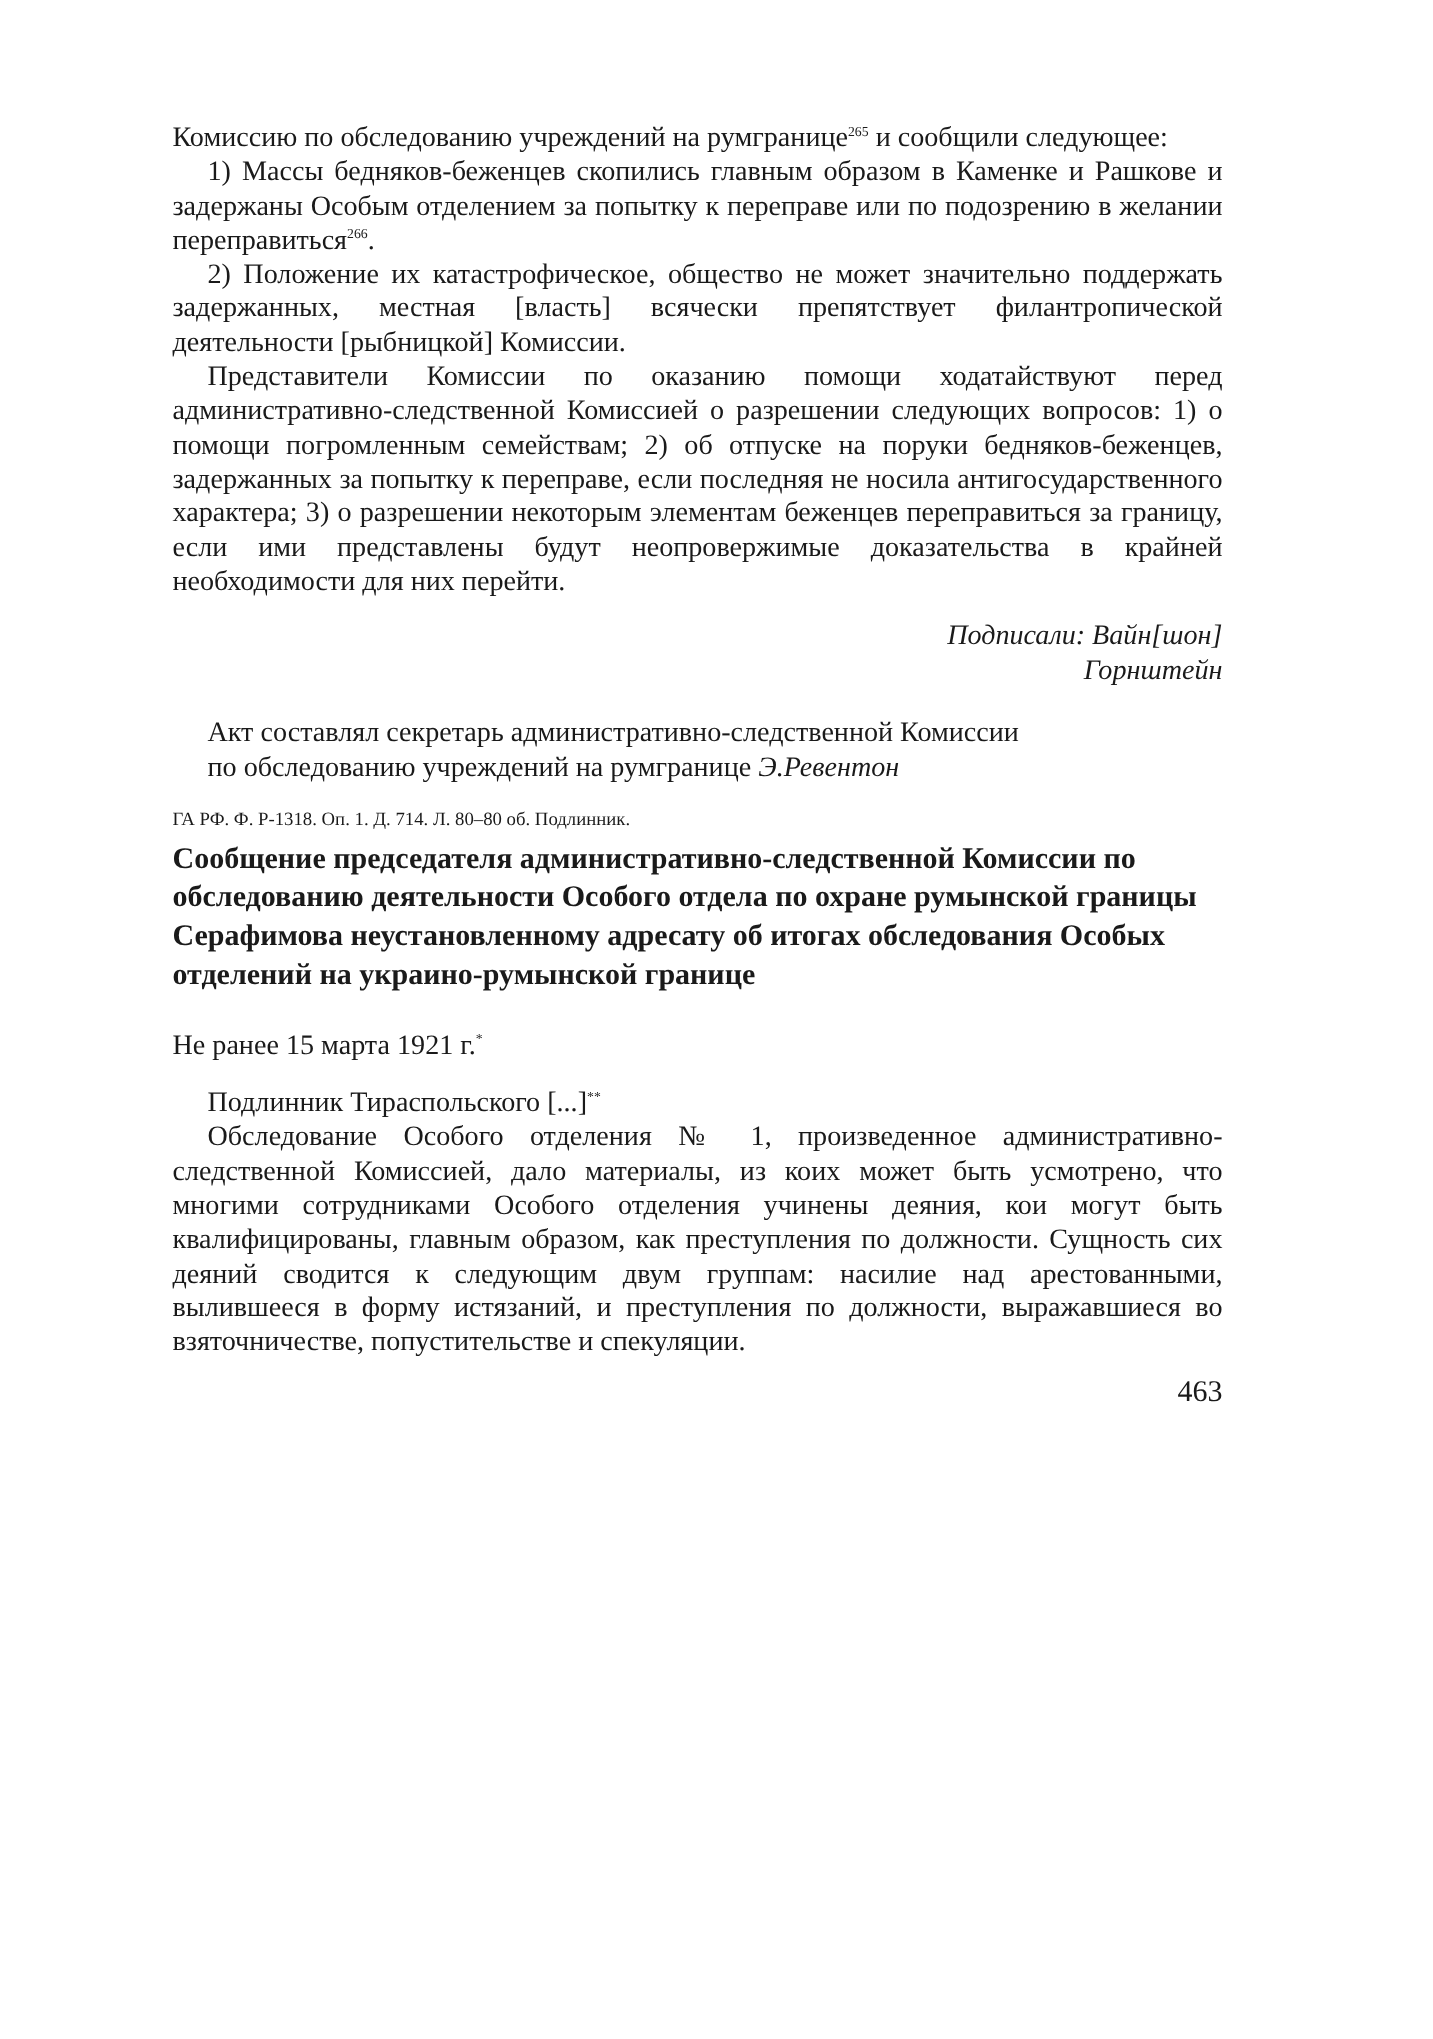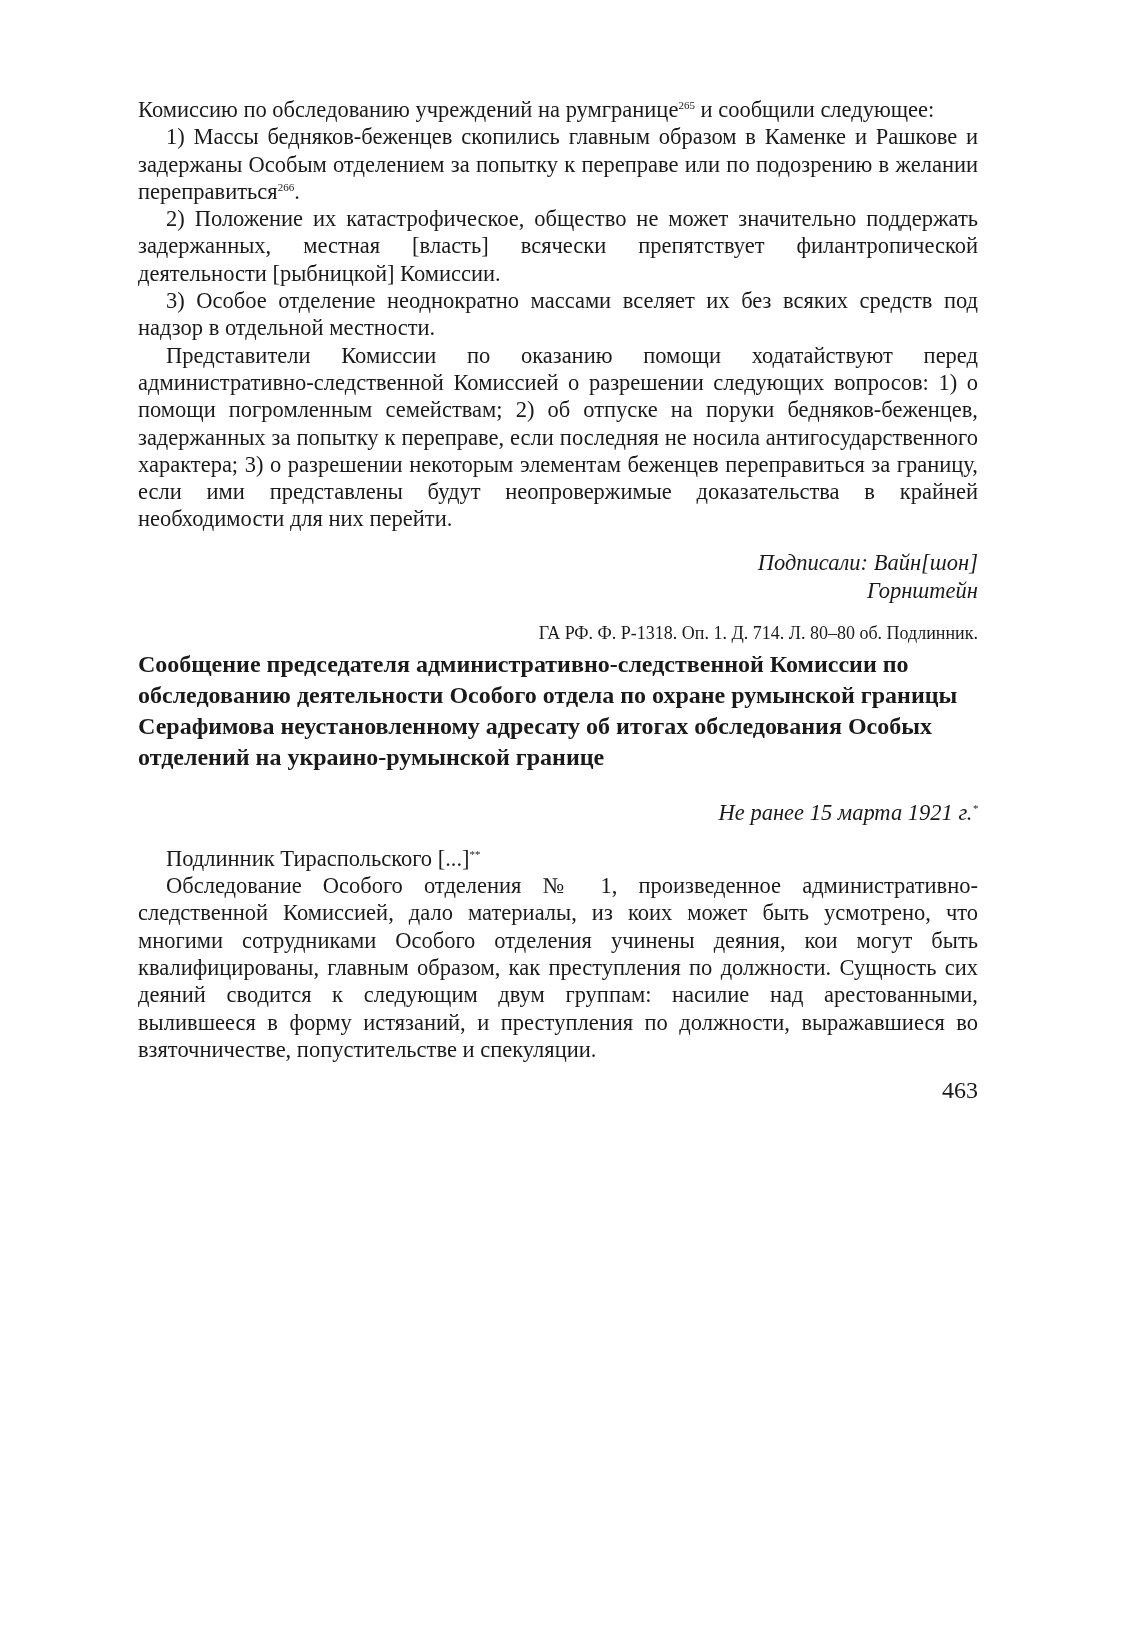--- a/index.html
+++ b/index.html
@@ -5,46 +5,49 @@
   html, body { margin: 0; padding: 0; background: #ffffff; }
   body { width: 1146px; height: 1631px; position: relative; overflow: hidden;
          font-family: "Liberation Serif", "DejaVu Serif", serif; color: #1a1a1a; }
   .page { position: absolute; left: 138px; top: 96px; width: 840px; }
   .p { font-size: 22.5px; line-height: 27.3px; text-align: justify; margin: 0; }
   .ind { text-indent: 28px; }
   sup { font-size: 11px; vertical-align: super; line-height: 0; }
   .sig { text-align: right; font-style: italic; font-size: 22.5px; line-height: 28px; margin-top: 16px; }
   .act { margin-top: 22px; padding-left: 28px; font-size: 22.5px; line-height: 28px; }
   .act i { font-style: italic; }
-  .src { margin-top: 14px; font-size: 18px; line-height: 28px; text-align: right; }
+  .src { margin-top: 14px; font-size: 15px; line-height: 28px; }
   .docnum { margin-top: 66px; font-weight: bold; font-size: 24px; line-height: 28px; }
   .doctitle { font-weight: bold; font-size: 24px; line-height: 31px; margin-top: 2px; text-align: left; }
-  .date { text-align: right; font-style: italic; font-size: 22.5px; line-height: 28px; margin-top: 26px; }
+  .date { text-align: left; font-size: 22.5px; line-height: 28px; margin-top: 26px; }
   .addr { margin-top: 18px; }
   .footnotes { margin-top: 42px; }
   .fn-rule { width: 80px; border-top: 1.5px solid #333; margin-bottom: 6px; }
   .fn { font-size: 17px; line-height: 22px; padding-left: 28px; }
   .fn sup { font-size: 10px; }
   .pagenum { text-align: right; font-size: 24px; margin-top: 14px; }
 </style>
 </head>
 <body>
 
 <div class="page">
   <p class="p"><span>Комиссию по обследованию учреждений на румгранице</span><sup>265</sup><span> и сообщили следующее:</span></p>
   <p class="p ind"><span>1) Массы бедняков-беженцев скопились главным образом в Каменке и Рашкове и задержаны Особым отделением за попытку к переправе или по подозрению в желании переправиться</span><sup>266</sup><span>.</span></p>
   <p class="p ind">2) Положение их катастрофическое, общество не может значительно поддержать задержанных, местная [власть] всячески препятствует филантропической деятельности [рыбницкой] Комиссии.</p>
-  <p class="p ind">3) Особое отделение неоднократно массами вселяет их без всяких средств под надзор в отдельной местности.</p>
   <p class="p ind">Представители Комиссии по оказанию помощи ходатайствуют перед административно-следственной Комиссией о разрешении следующих вопросов: 1) о помощи погромленным семействам; 2) об отпуске на поруки бедняков-беженцев, задержанных за попытку к переправе, если последняя не носила антигосударственного характера; 3) о разрешении некоторым элементам беженцев переправиться за границу, если ими представлены будут неопровержимые доказательства в крайней необходимости для них перейти.</p>
 
   <div class="sig">
     <div>Подписали: Вайн[шон]</div>
     <div>Горнштейн</div>
   </div>
 
+  <div class="act">
+    <div>Акт составлял секретарь административно-следственной Комиссии</div>
+    <div><span>по обследованию учреждений на румгранице </span><i>Э.Ревентон</i></div>
+  </div>
 
   <div class="src">ГА РФ. Ф. Р-1318. Оп. 1. Д. 714. Л. 80–80 об. Подлинник.</div>
 
   <div class="doctitle">Сообщение председателя административно-следственной Комиссии по обследованию деятельности Особого отдела по охране румынской границы Серафимова неустановленному адресату об итогах обследования Особых отделений на украино-румынской границе</div>
 
   <div class="date"><span>Не ранее 15 марта 1921 г.</span><sup>*</sup></div>
 
   <p class="p ind addr"><span>Подлинник Тираспольского [...]</span><sup>**</sup></p>
   <p class="p ind">Обследование Особого отделения № 1, произведенное административно-следственной Комиссией, дало материалы, из коих может быть усмотрено, что многими сотрудниками Особого отделения учинены деяния, кои могут быть квалифицированы, главным образом, как преступления по должности. Сущность сих деяний сводится к следующим двум группам: насилие над арестованными, вылившееся в форму истязаний, и преступления по должности, выражавшиеся во взяточничестве, попустительстве и спекуляции.</p>
 

